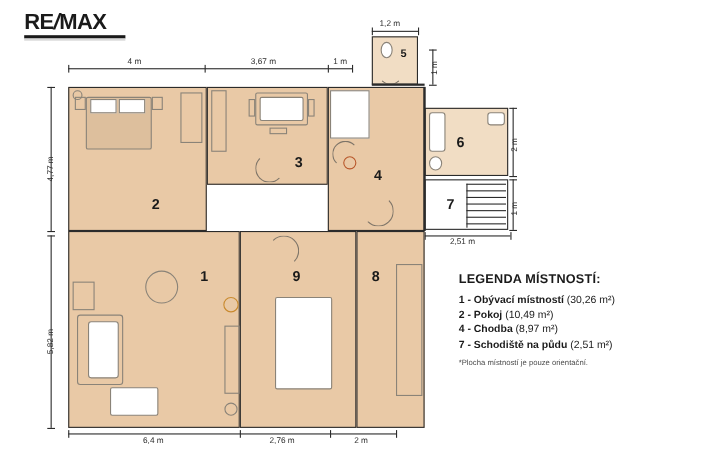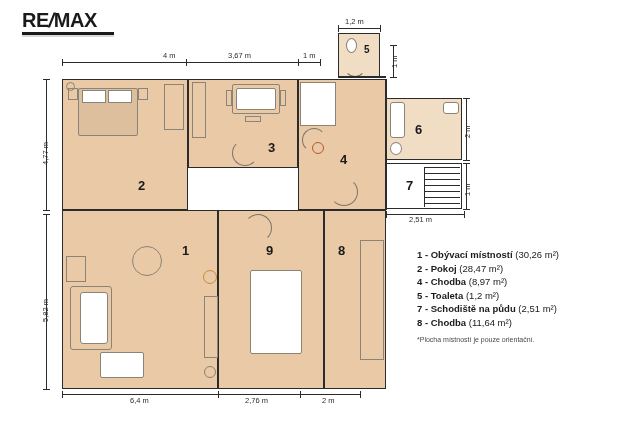--- a/index.html
+++ b/index.html
@@ -207,21 +207,21 @@
     <div class="dim-line-h" style="left:338px; top:28px; width:42px;"></div>
     <div class="tick-v" style="left:338px; top:25px;"></div>
     <div class="tick-v" style="left:380px; top:25px;"></div>
     <div class="dim" style="left:345px; top:17px;">1,2 m</div>
 
     <div class="dim-line-h" style="left:62px; top:62px; width:258px;"></div>
     <div class="tick-v" style="left:62px; top:59px;"></div>
     <div class="tick-v" style="left:186px; top:59px;"></div>
     <div class="tick-v" style="left:298px; top:59px;"></div>
     <div class="tick-v" style="left:320px; top:59px;"></div>
-    <div class="dim" style="left:116px; top:51px;margin-left:47px;">4 m</div>
+    <div class="dim" style="left:116px; top:51px;">4 m</div>
     <div class="dim" style="left:228px; top:51px;">3,67 m</div>
     <div class="dim" style="left:303px; top:51px;">1 m</div>
 
     <div class="dim-line-v" style="left:393px; top:45px; height:32px;"></div>
     <div class="tick-h" style="left:390px; top:45px;"></div>
     <div class="tick-h" style="left:390px; top:77px;"></div>
     <div class="dim rot" style="left:390px; top:68px;">1 m</div>
 
     <div class="dim-line-v" style="left:466px; top:98px; height:62px;"></div>
     <div class="tick-h" style="left:463px; top:98px;"></div>
@@ -325,48 +325,39 @@
     <div class="room" style="left:324px; top:210px; width:62px; height:179px;"></div>
     <div class="fur" style="left:360px; top:240px; width:24px; height:120px;"></div>
     <div class="room-label" style="left:338px; top:243px;">8</div>
 
     <div class="wall" style="left:385px; top:79px; width:2px; height:131px;"></div>
     <div class="wall" style="left:338px; top:76px; width:48px; height:2px;"></div>
 
   </div>
 
   <div class="legend">
+    <div class="legend-title">LEGENDA MÍSTNOSTÍ:</div>
 
     <div class="legend-item">
       <span class="num">1 -</span>
       <span class="nm">Obývací místností</span>
       <span>(30,26 m²)</span>
     </div>
     <div class="legend-item">
       <span class="num">2 -</span>
       <span class="nm">Pokoj</span>
-      <span>(28,47 m²)</span>
+      <span>(10,49 m²)</span>
     </div>
     <div class="legend-item">
       <span class="num">4 -</span>
       <span class="nm">Chodba</span>
       <span>(8,97 m²)</span>
     </div>
     <div class="legend-item">
-      <span class="num">5 -</span>
-      <span class="nm">Toaleta</span>
-      <span>(1,2 m²)</span>
-    </div>
-    <div class="legend-item">
       <span class="num">7 -</span>
       <span class="nm">Schodiště na půdu</span>
       <span>(2,51 m²)</span>
     </div>
-    <div class="legend-item">
-      <span class="num">8 -</span>
-      <span class="nm">Chodba</span>
-      <span>(11,64 m²)</span>
-    </div>
 
     <div class="legend-note">*Plocha místností je pouze orientační.</div>
   </div>
 
 </div>
 
 </body></html>

